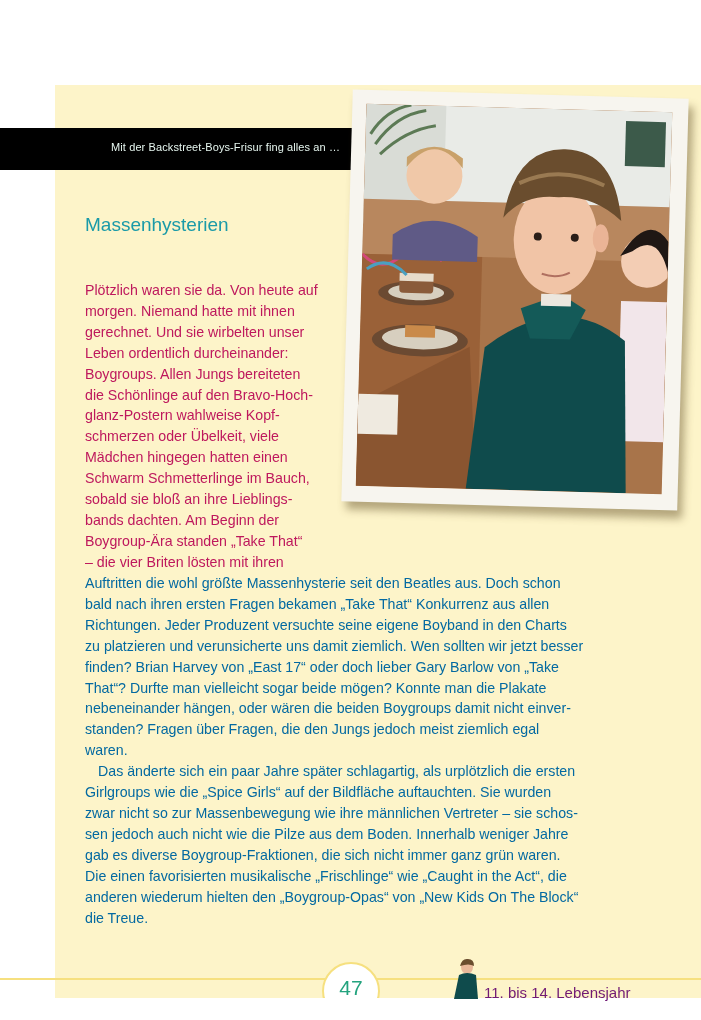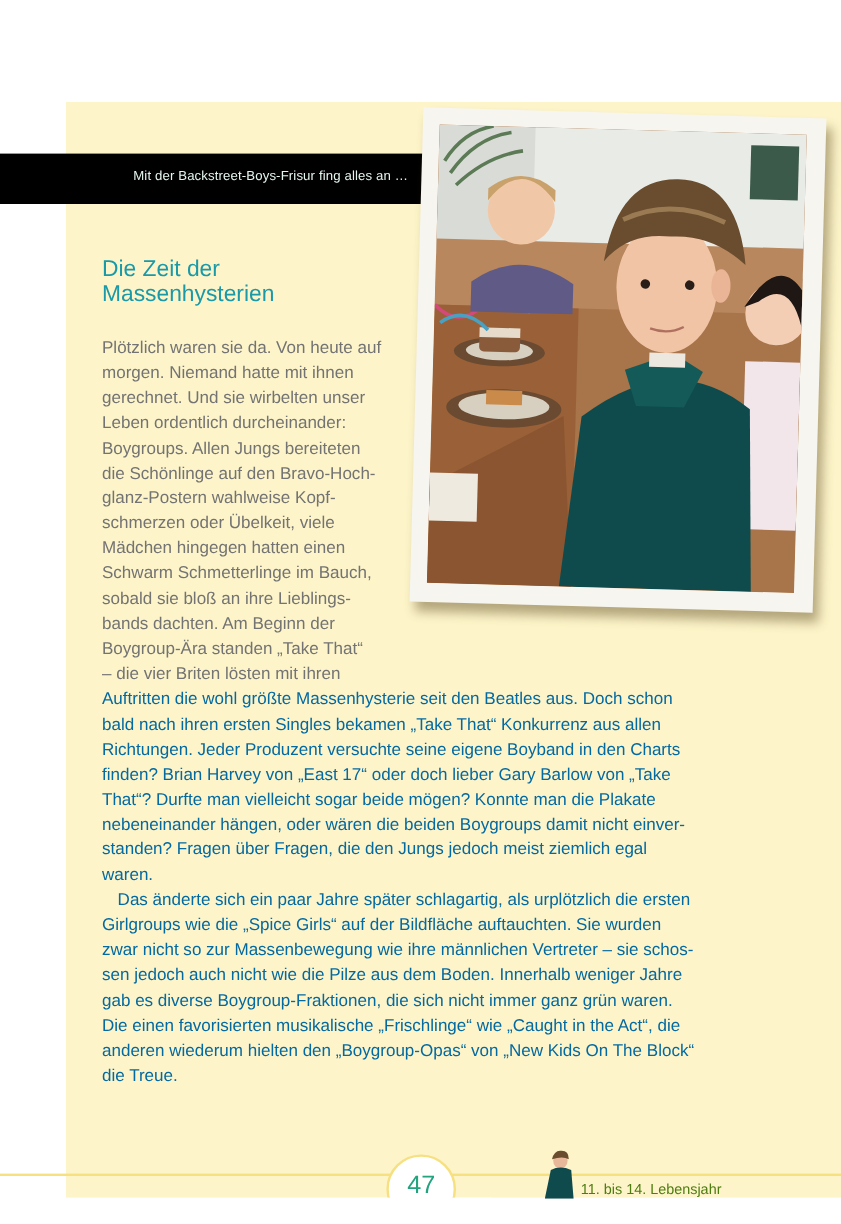--- a/index.html
+++ b/index.html
@@ -1,46 +1,45 @@
 <!DOCTYPE html>
 <html><head>
 <meta charset="utf-8">
 <style>
   html, body { margin:0; padding:0; }
   body { width:701px; height:1020px; background:#ffffff; position:relative; overflow:hidden; font-family:"Liberation Sans", sans-serif; }
   .page { position:absolute; left:55px; top:85px; width:646px; height:913px; background:#fdf4c9; }
   .banner { position:absolute; left:0; top:128px; width:354px; height:42px; background:#000000; }
   .banner-text { position:absolute; right:14px; top:13px; color:#e6f6ef; font-size:11px; letter-spacing:0.1px; white-space:nowrap; }
   .title { position:absolute; left:85px; top:214px; color:#1a9aa8; font-size:19px; line-height:21px; font-weight:normal; margin:0; }
-  .body-narrow { position:absolute; left:85px; top:280px; width:260px; color:#737373; font-size:14.2px; line-height:20.9px; }
+  .body-narrow { position:absolute; left:85px; top:280px; width:260px; color:#be185d; font-size:14.2px; line-height:20.9px; }
   .body-wide { position:absolute; left:85px; top:573px; width:540px; color:#0369a1; font-size:14.2px; line-height:20.9px; }
   .body-narrow p, .body-wide p { margin:0; }
   .line { display:block; white-space:nowrap; }
   .indent { padding-left:13px; }
   
   .photo-frame { position:absolute; left:347px; top:94px; width:336px; height:412px; background:#f7f5ef; transform:rotate(1.6deg); box-shadow:5px 8px 9px rgba(90,70,30,0.45); }
   .photo { position:absolute; left:14px; top:14px; width:306px; height:382px; overflow:hidden; background:#b78a63; }
   .footer-line { position:absolute; left:0; top:978px; width:701px; height:2px; background:#f6e07f; }
   .page-circle { position:absolute; left:322px; top:962px; width:58px; height:58px; border-radius:50%; background:#ffffff; border:2px solid #f6e07f; box-sizing:border-box; }
   .page-cover { position:absolute; left:300px; top:998px; width:110px; height:22px; background:#ffffff; }
   .page-num { position:absolute; left:322px; top:976px; width:58px; text-align:center; color:#23a37e; font-size:21px; }
-  .footer-label { position:absolute; left:484px; top:984px; color:#4d7c0f; font-size:12px; white-space:nowrap; }
+  .footer-label { position:absolute; left:484px; top:984px; color:#701a75; font-size:15px; white-space:nowrap; }
   .footer-figure { position:absolute; left:454px; top:957px; width:30px; height:42px; }
 </style>
 </head>
 <body>
 
 <div class="page"></div>
 
 <div class="banner">
   <span class="banner-text">Mit der Backstreet-Boys-Frisur fing alles an …</span>
 </div>
 
 <h1 class="title">
-  <span class="line">Die Zeit der</span>
   <span class="line">Massenhysterien</span>
 </h1>
 
 <div class="body-narrow">
   <p>
     <span class="line">Plötzlich waren sie da. Von heute auf</span>
     <span class="line">morgen. Niemand hatte mit ihnen</span>
     <span class="line">gerechnet. Und sie wirbelten unser</span>
     <span class="line">Leben ordentlich durcheinander:</span>
     <span class="line">Boygroups. Allen Jungs bereiteten</span>
@@ -52,22 +51,23 @@
     <span class="line">sobald sie bloß an ihre Lieblings-</span>
     <span class="line">bands dachten. Am Beginn der</span>
     <span class="line">Boygroup-Ära standen „Take That“</span>
     <span class="line">– die vier Briten lösten mit ihren</span>
   </p>
 </div>
 
 <div class="body-wide">
   <p>
     <span class="line">Auftritten die wohl größte Massenhysterie seit den Beatles aus. Doch schon</span>
-    <span class="line">bald nach ihren ersten Singles bekamen „Take That“ Konkurrenz aus allen</span>
+    <span class="line">bald nach ihren ersten Fragen bekamen „Take That“ Konkurrenz aus allen</span>
     <span class="line">Richtungen. Jeder Produzent versuchte seine eigene Boyband in den Charts</span>
+    <span class="line">zu platzieren und verunsicherte uns damit ziemlich. Wen sollten wir jetzt besser</span>
     <span class="line">finden? Brian Harvey von „East 17“ oder doch lieber Gary Barlow von „Take</span>
     <span class="line">That“? Durfte man vielleicht sogar beide mögen? Konnte man die Plakate</span>
     <span class="line">nebeneinander hängen, oder wären die beiden Boygroups damit nicht einver-</span>
     <span class="line">standen? Fragen über Fragen, die den Jungs jedoch meist ziemlich egal</span>
     <span class="line">waren.</span>
   </p>
   <p>
     <span class="line indent">Das änderte sich ein paar Jahre später schlagartig, als urplötzlich die ersten</span>
     <span class="line">Girlgroups wie die „Spice Girls“ auf der Bildfläche auftauchten. Sie wurden</span>
     <span class="line">zwar nicht so zur Massenbewegung wie ihre männlichen Vertreter – sie schos-</span>

